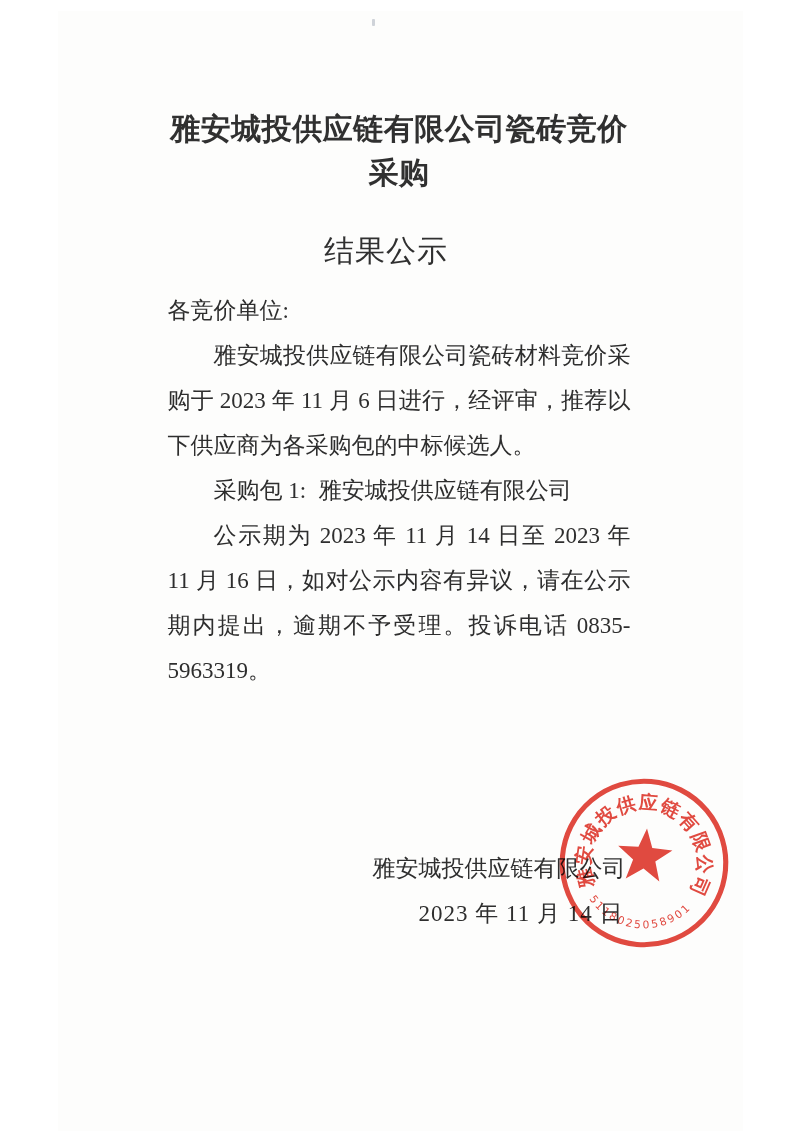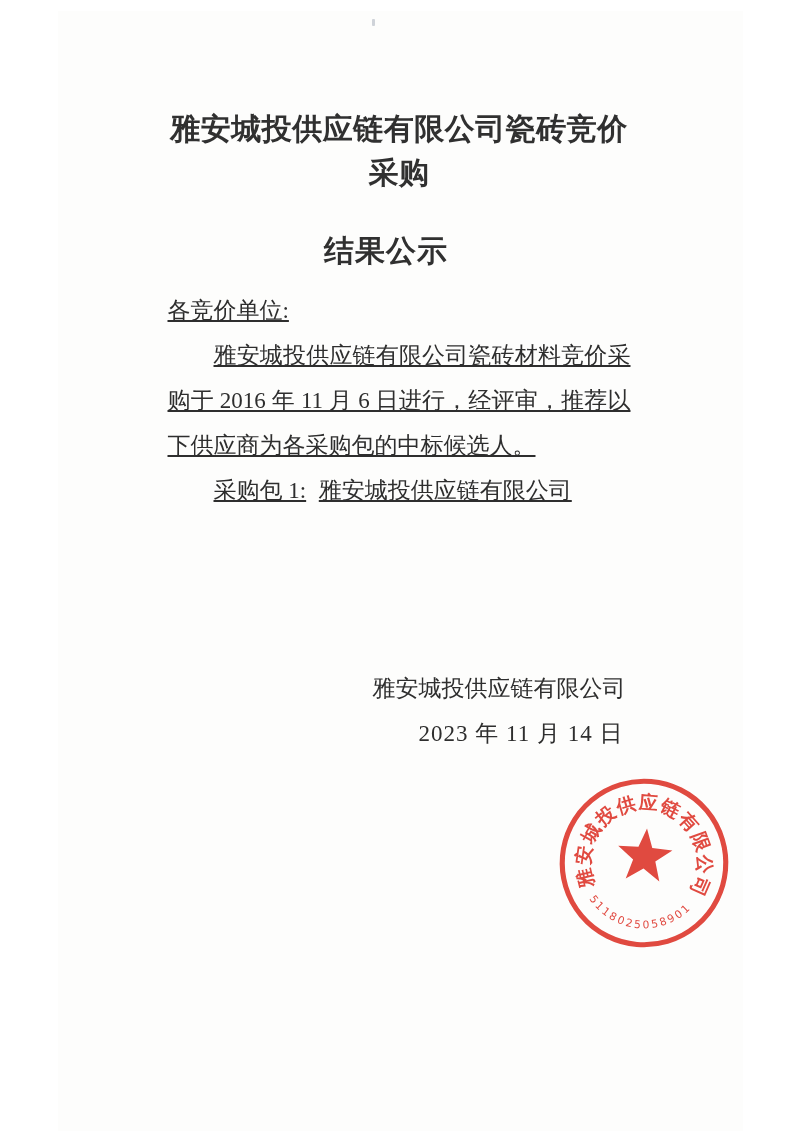--- a/index.html
+++ b/index.html
@@ -22,33 +22,32 @@
     line-height: 44px;
     font-weight: 700;
     color: #303030;
     letter-spacing: 0.5px;
   }
   .title-line2 {
     margin-top: 34px;
     text-align: center;
     font-size: 30px;
     line-height: 44px;
-    font-weight: 700;
+    font-weight: 400;
     color: #303030;
     letter-spacing: 1px;
     transform: translateX(-13px);
   }
 
   .body-text {
     margin-top: 15px;
     font-size: 23px;
     line-height: 45px;
     text-align: justify;
     color: #2e2e2e;
-    text-decoration: underline;
   }
   .body-text p { margin: 0; }
   .indent { text-indent: 2em; }
   .pkg-company { margin-left: 0.55em; }
 
   .signature {
     margin-top: 153px;
     text-align: right;
     font-size: 23px;
     line-height: 45px;
@@ -84,24 +83,25 @@
 <div class="page">
   <div class="speck"></div>
 
   <div class="doc">
 
     <div class="title-line1">雅安城投供应链有限公司瓷砖竞价采购</div>
     <div class="title-line2">结果公示</div>
 
     <div class="body-text">
       <p>各竞价单位:</p>
-      <p class="indent">雅安城投供应链有限公司瓷砖材料竞价采购于 2016 年 11 月 6 日进行，经评审，推荐以下供应商为各采购包的中标候选人。</p>
+      <p class="indent">雅安城投供应链有限公司瓷砖材料竞价采购于 2023 年 11 月 6 日进行，经评审，推荐以下供应商为各采购包的中标候选人。</p>
 
       <p class="indent"><span>采购包 1:</span><span class="pkg-company">雅安城投供应链有限公司</span></p>
 
+      <p class="indent">公示期为 2023 年 11 月 14 日至 2023 年 11 月 16 日，如对公示内容有异议，请在公示期内提出，逾期不予受理。投诉电话 0835-5963319。</p>
     </div>
 
     <div class="signature">
       <div class="sig-company">雅安城投供应链有限公司</div>
       <div class="sig-date">2023 年 11 月 14 日</div>
     </div>
   </div>
 
   <svg class="seal" viewBox="0 0 180 180" xmlns="http://www.w3.org/2000/svg">
     <defs>

